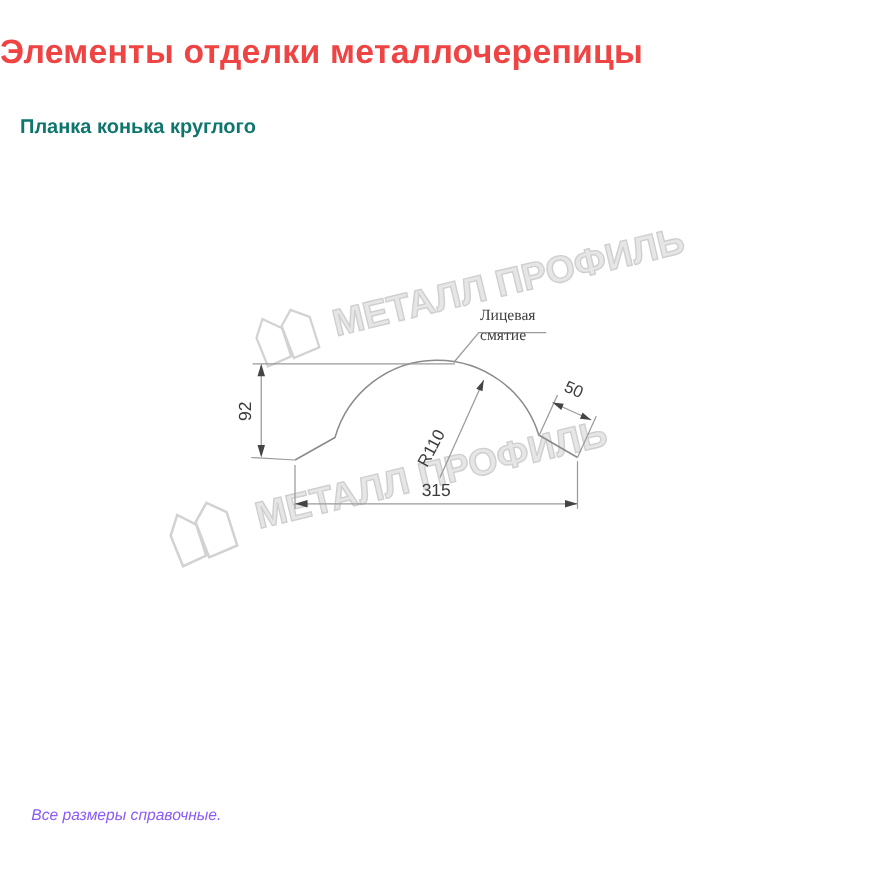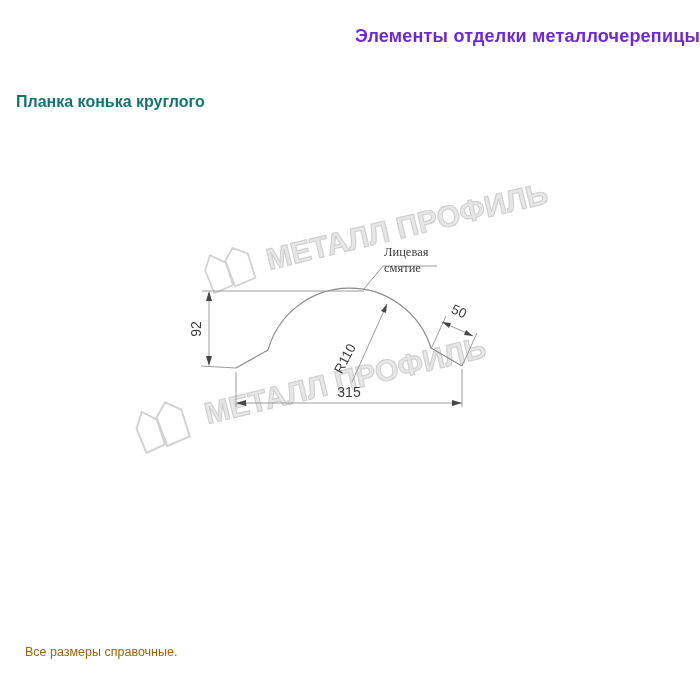--- a/index.html
+++ b/index.html
@@ -1,29 +1,29 @@
 <!DOCTYPE html>
 <html><head>
 <meta charset="utf-8">
 <style>
   html,body{margin:0;padding:0;background:#ffffff;}
   .page{
     position:relative;width:700px;height:700px;background:#ffffff;overflow:hidden;
     font-family:"Liberation Sans",sans-serif;color:#1a1a1a;
   }
   .doc-title{
-    position:absolute;top:26px;left:0;width:100%;text-align:right;
-    font-size:18px;font-weight:bold;letter-spacing:.2px;color:#6d28d9;
+    position:absolute;top:26px;left:0;width:100%;text-align:left;
+    font-size:27px;font-weight:bold;letter-spacing:.2px;color:#ef4444;
   }
   .doc-subtitle{
     position:absolute;top:91px;left:16px;width:100%;text-align:left;
     font-size:16px;font-weight:bold;line-height:22px;color:#0f766e;
   }
   .footer{
-    position:absolute;left:25px;top:643px;font-size:12.5px;line-height:18px;color:#a16207;
+    position:absolute;left:25px;top:643px;font-size:12.5px;line-height:18px;color:#8b5cf6;font-style:italic;
   }
   
   .watermark{
     position:absolute;display:flex;align-items:center;gap:7px;z-index:1;
     transform:rotate(-13.5deg);transform-origin:left top;white-space:nowrap;
     pointer-events:none;
   }
   .watermark .wm-text{
     font-size:30px;font-weight:bold;letter-spacing:0px;
     color:#e6e6e6;-webkit-text-stroke:1.1px #cfcfcf;

